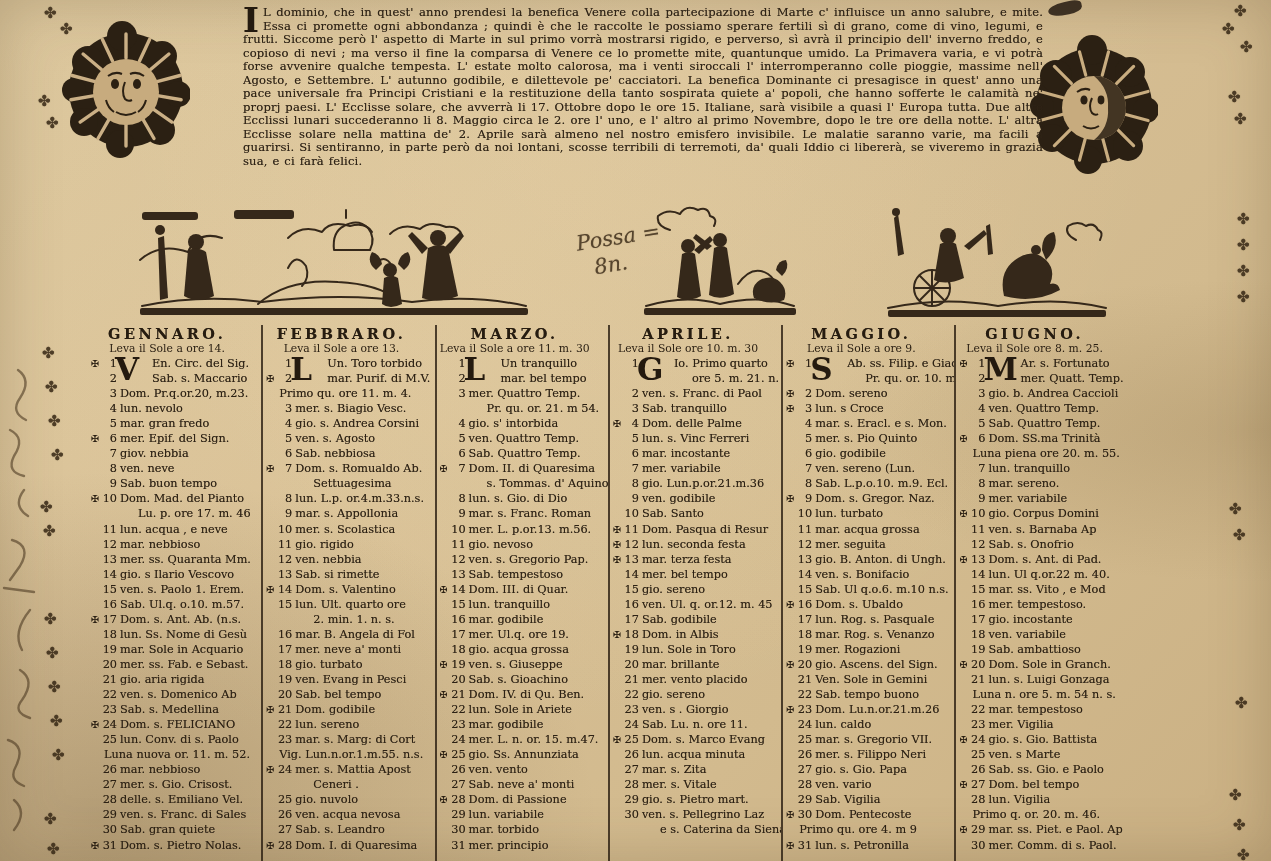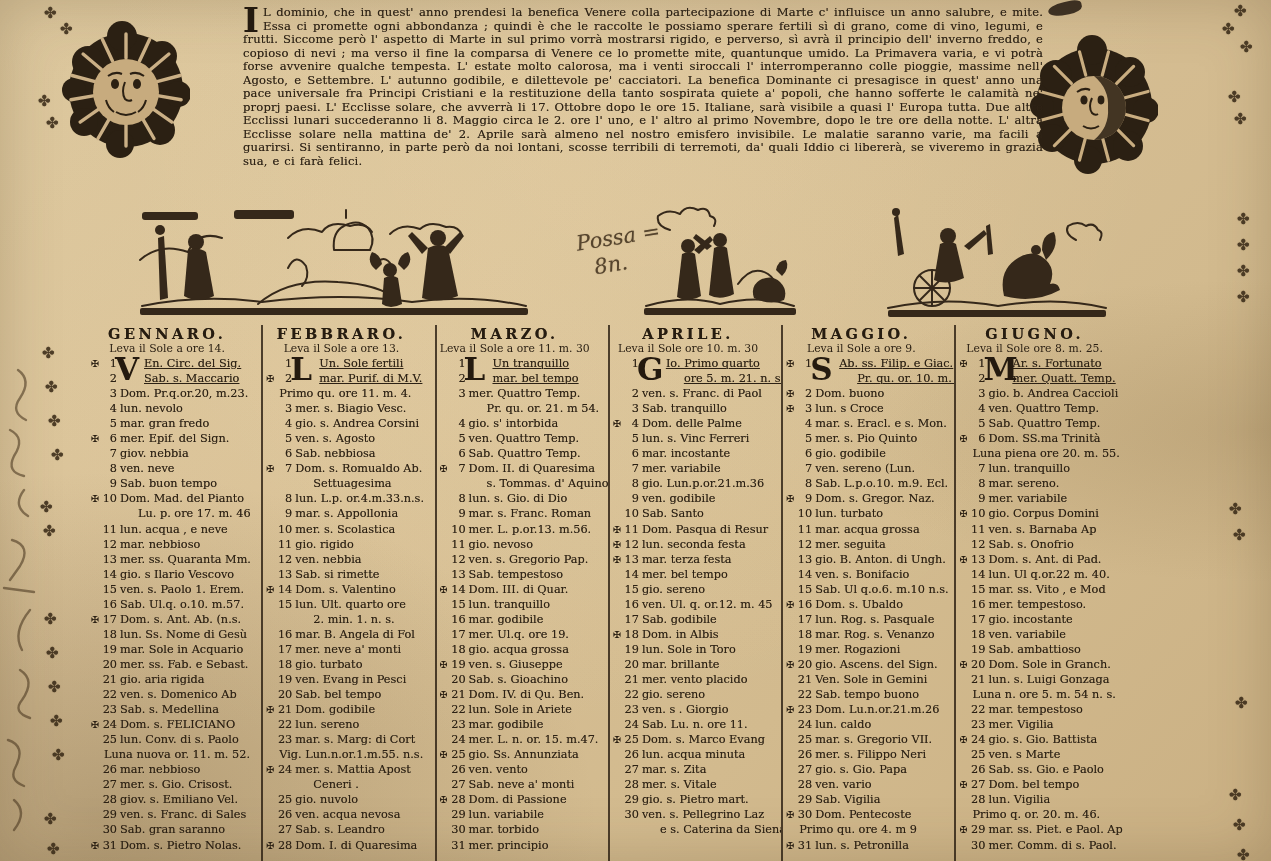--- a/index.html
+++ b/index.html
@@ -66,21 +66,21 @@
     position:absolute; left:24px; top:-1px; font-size:31px; line-height:29px;
     font-weight:bold; color:#241a0f;
   }
   .mrow{
     display:flex; font-size:11.3px; line-height:15.05px; white-space:nowrap;
     text-shadow:0 0 .45px rgba(46,35,22,.5);
   }
   .mrow .cross{width:11px; flex:0 0 auto; font-size:9.5px; text-align:left;}
   .mrow .num{width:15px; flex:0 0 auto; text-align:right; margin-right:3px;}
   .mrow .txt{flex:0 0 auto;}
-  .mrow.dcpad .txt{margin-left:24px;text-decoration:underline;}
+  .mrow.dcpad .txt{margin-left:32px;}
   .mrow.sub{padding-left:36px;}
   .mrow.sub.flush{padding-left:2px;}
   .woodline{stroke:#35281a; fill:none; stroke-width:2; stroke-linecap:round; stroke-linejoin:round;}
   .woodfill{fill:#35281a; stroke:none;}
 </style>
 </head>
 <body>
 
 <div class="page">
 
@@ -419,48 +419,48 @@
             <span class="txt">mar. nebbioso</span>
           </div>
           <div class="mrow">
             <span class="cross"></span>
             <span class="num">27</span>
             <span class="txt">mer. s. Gio. Crisost.</span>
           </div>
           <div class="mrow">
             <span class="cross"></span>
             <span class="num">28</span>
-            <span class="txt">giov. s. Emiliano Vel.</span>
+            <span class="txt">delle. s. Emiliano Vel.</span>
           </div>
           <div class="mrow">
             <span class="cross"></span>
             <span class="num">29</span>
             <span class="txt">ven. s. Franc. di Sales</span>
           </div>
           <div class="mrow">
             <span class="cross"></span>
             <span class="num">30</span>
-            <span class="txt">Sab. gran saranno</span>
+            <span class="txt">Sab. gran quiete</span>
           </div>
           <div class="mrow">
             <span class="cross">✠</span>
             <span class="num">31</span>
             <span class="txt">Dom. s. Pietro Nolas.</span>
           </div>
         </div>
       </div>
       <div class="mcol">
         <div class="mname">FEBBRARO.</div>
         <div class="msun">Leva il Sole a ore 13.</div>
         <div class="mrows">
           <span class="dropcap2">L</span>
           <div class="mrow dcpad">
             <span class="cross"></span>
             <span class="num">1</span>
-            <span class="txt">Un. Sole fertili</span>
+            <span class="txt">Un. Toro torbido</span>
           </div>
           <div class="mrow dcpad">
             <span class="cross">✠</span>
             <span class="num">2</span>
             <span class="txt">mar. Purif. di M.V.</span>
           </div>
           <div class="mrow sub flush">
             <span class="cross"></span>
             <span class="txt">Primo qu. ore 11. m. 4.</span>
           </div>
@@ -957,21 +957,21 @@
             <span class="num">1</span>
             <span class="txt">Ab. ss. Filip. e Giac.</span>
           </div>
           <div class="mrow sub dcpad">
             <span class="cross"></span>
             <span class="txt">Pr. qu. or. 10. m. 38</span>
           </div>
           <div class="mrow">
             <span class="cross">✠</span>
             <span class="num">2</span>
-            <span class="txt">Dom. buono</span>
+            <span class="txt">Dom. sereno</span>
           </div>
           <div class="mrow">
             <span class="cross">✠</span>
             <span class="num">3</span>
             <span class="txt">lun. s Croce</span>
           </div>
           <div class="mrow">
             <span class="cross"></span>
             <span class="num">4</span>
             <span class="txt">mar. s. Eracl. e s. Mon.</span>

